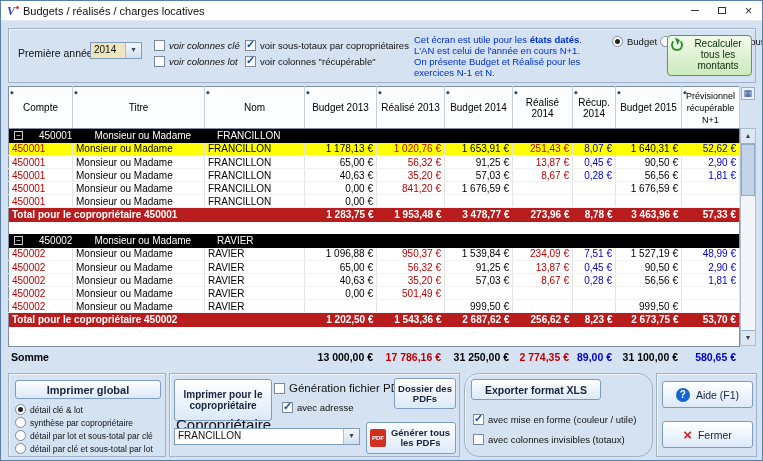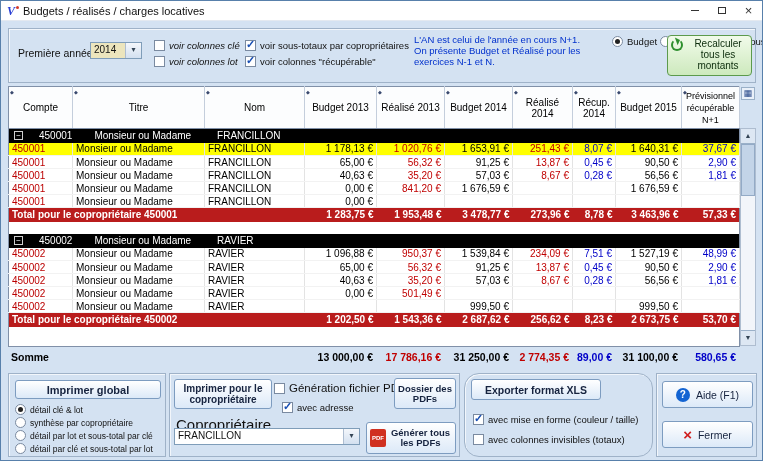--- a/index.html
+++ b/index.html
@@ -88,21 +88,21 @@
 
   
   .fbox{position:absolute;top:372px;height:84px;border:1px solid #9fb2c8;box-shadow:inset 1px 1px 0 rgba(255,255,255,.7);box-sizing:border-box;}
   .box-print{left:7px;width:158px;}
   .box-pdf{left:168px;width:291px;}
   .box-xls{left:463px;width:189px;border-radius:15px;}
   .box-actions{left:655px;width:101px;}
   .fbox .btn{position:absolute;}
   .print-global-btn{left:6px;top:6px;width:146px;height:19px;font-size:11px;}
   .print-modes{position:absolute;left:6px;top:30px;display:flex;flex-direction:column;gap:2px;}
-  .print-owner-btn{left:4px;top:5px;width:98px;height:30px;font-size:10px;line-height:11px;white-space:normal;padding:0 4px;}
+  .print-owner-btn{left:4px;top:5px;width:98px;height:42px;font-size:10px;line-height:11px;white-space:normal;padding:0 4px;}
   .slot{position:absolute;}
   .slot-pdf-gen{left:104px;top:8px;}
   .slot-address{left:112px;top:28px;}
   .pdf-folder-btn{left:224px;top:4px;width:62px;height:31px;font-size:9.5px;line-height:10px;white-space:normal;padding:0 3px;}
   .owner-label{position:absolute;left:6px;top:42px;font-size:15px;color:#111;}
   .gen-pdf-btn{left:196px;top:48px;width:90px;height:32px;font-size:9.5px;line-height:10px;white-space:normal;gap:3px;padding:0 3px;}
   .pdf-icon{background:#d03020;color:#fff;font-size:6px;font-weight:bold;padding:4px 2px;border-radius:2px;flex:0 0 auto;}
   .xls-btn{left:6px;top:5px;width:130px;height:21px;font-size:10.5px;}
   .slot-xls-format{left:8px;top:40px;}
   .slot-xls-hidden{left:8px;top:60px;}
@@ -152,20 +152,21 @@
         <span class="ctl sm">
           <span class="cb on"></span>
           <span class="ctl-lab">voir sous-totaux par copropriétaires</span>
         </span>
         <span class="ctl sm">
           <span class="cb on"></span>
           <span class="ctl-lab">voir colonnes "récupérable"</span>
         </span>
       </div>
     <div class="info-text">
+      <div class="info-line"><span>Cet écran est utile pour les </span><b>états datés</b><span>.</span></div>
       <div class="info-line">L'AN est celui de l'année en cours N+1.</div>
       <div class="info-line">On présente Budget et Réalisé pour les exercices N-1 et N.</div>
     </div>
     <div class="scope-col">
         <span class="ctl sm">
           <span class="rb on"></span>
           <span class="ctl-lab">Budget</span>
         </span>
         <span class="ctl sm">
           <span class="rb"></span>
@@ -217,21 +218,21 @@
           <tr class="data-row sel">
             <td class="acct">450001</td>
             <td class="civ">Monsieur ou Madame</td>
             <td class="nom">FRANCILLON</td>
             <td class="num k">1 178,13 €</td>
             <td class="num r">1 020,76 €</td>
             <td class="num k">1 653,91 €</td>
             <td class="num r">251,43 €</td>
             <td class="num b">8,07 €</td>
             <td class="num k">1 640,31 €</td>
-            <td class="num b">37,67 €</td>
+            <td class="num b">52,62 €</td>
           </tr>
           <tr class="data-row">
             <td class="acct">450001</td>
             <td class="civ">Monsieur ou Madame</td>
             <td class="nom">FRANCILLON</td>
             <td class="num k">65,00 €</td>
             <td class="num r">56,32 €</td>
             <td class="num k">91,25 €</td>
             <td class="num r">13,87 €</td>
             <td class="num b">0,45 €</td>
@@ -450,21 +451,21 @@
       <span class="pdf-icon">PDF</span>
       <span>Générer tous les PDFs</span>
     </button>
   </div>
 
   <div class="fbox box-xls">
     <button class="btn xls-btn">Exporter format XLS</button>
     <div class="slot slot-xls-format">
         <span class="ctl sm2">
           <span class="cb on"></span>
-          <span class="ctl-lab">avec mise en forme (couleur / taille)</span>
+          <span class="ctl-lab">avec mise en forme (couleur / utile)</span>
         </span>
       </div>
     <div class="slot slot-xls-hidden">
         <span class="ctl sm2">
           <span class="cb"></span>
           <span class="ctl-lab">avec colonnes invisibles (totaux)</span>
         </span>
       </div>
   </div>
 

